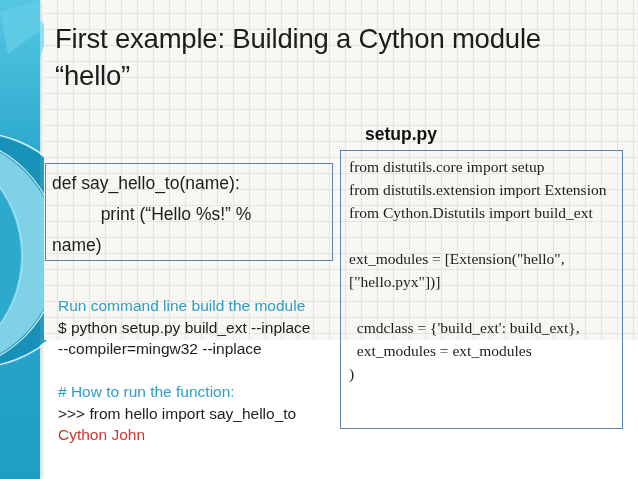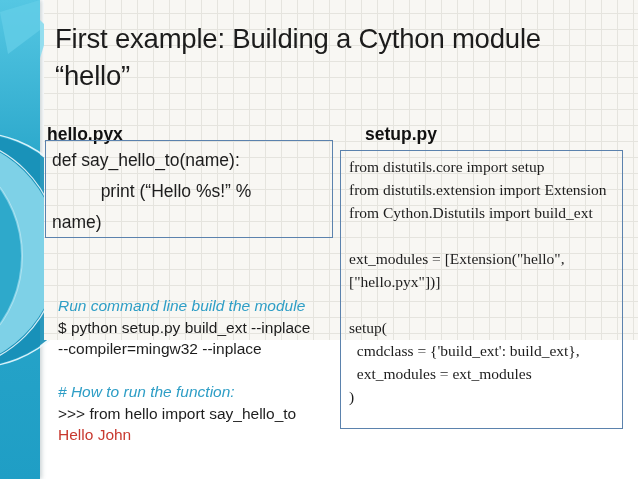--- a/index.html
+++ b/index.html
@@ -37,37 +37,37 @@
     font-size:17.5px;font-weight:700;color:#111;line-height:22px;
   }
   .file-label.left{left:3px;}
   .file-label.right{left:303px;margin-left:18px;}
   
   .code-box{
     position:absolute;border:1.5px solid #5b82ad;background:transparent;
     box-sizing:border-box;color:#1d1d1d;
   }
   .code-box.left{
-    left:1px;top:140px;width:288px;height:98px;
+    left:1px;top:163px;width:288px;height:98px;
     padding:4px 6px;font-size:17.5px;
   }
   .code-box.left .code-line{line-height:31px;min-height:31px;}
   .code-box.right{
     left:296px;top:150px;width:283px;height:279px;
     padding:4px 8px;font-size:15.5px;font-family:Liberation Serif, serif;
   }
   .code-box.right .code-line{line-height:23px;min-height:23px;}
   .code-line{white-space:pre-wrap;}
   
   .console{
     position:absolute;left:14px;top:295px;width:280px;
     font-size:15.5px;color:#1d1d1d;
   }
   .console .code-line{line-height:21.5px;min-height:21.5px;}
-  .c-comment{color:#2e9ec6;font-style:italic;}
+  .c-comment{color:#2e9ec6;}
   .c-code{color:#1d1d1d;}
   .c-output{color:#c8392f;}
   .c-blank{min-height:0;height:14px;}
 </style>
 </head>
 <body>
 
 <aside class="sidebar">
   <svg width="50" height="479" viewBox="0 0 50 479" xmlns="http://www.w3.org/2000/svg">
     <defs>
@@ -90,21 +90,20 @@
 
     <circle cx="-95" cy="256" r="116" fill="#2aa6c9" opacity="0.95"></circle>
     <circle cx="-95" cy="256" r="117.5" fill="none" stroke="#ddf4fa" stroke-width="1" opacity="0.5"></circle>
   </svg>
 </aside>
 
 <main class="content">
 
   <h1 class="slide-title">First example: Building a Cython module “hello”</h1>
 
-  <div class="file-label left">hello.pyx</div>
 
   <div class="file-label right">setup.py</div>
 
   <div class="code-box left">
 
       <div class="code-line">def say_hello_to(name):</div>
 
       <div class="code-line">          print (“Hello %s!” %</div>
 
       <div class="code-line">name)</div>
@@ -119,21 +118,20 @@
       <div class="code-line">from Cython.Distutils import build_ext</div>
 
       <div class="code-line"></div>
 
       <div class="code-line">ext_modules = [Extension("hello",</div>
 
       <div class="code-line">["hello.pyx"])]</div>
 
       <div class="code-line"></div>
 
-      <div class="code-line">setup(</div>
 
 
       <div class="code-line">  cmdclass = {'build_ext': build_ext},</div>
 
       <div class="code-line">  ext_modules = ext_modules</div>
 
       <div class="code-line">)</div>
     </div>
 
   <div class="console">
@@ -144,16 +142,16 @@
 
       <div class="code-line c-code">--compiler=mingw32 --inplace</div>
 
       <div class="code-line c-blank"></div>
 
       <div class="code-line c-comment"># How to run the function:</div>
 
       <div class="code-line c-code">&gt;&gt;&gt; from hello import say_hello_to</div>
 
 
-      <div class="code-line c-output">Hello John</div>
+      <div class="code-line c-output">Cython John</div>
     </div>
 
 </main>
 
 </body></html>

